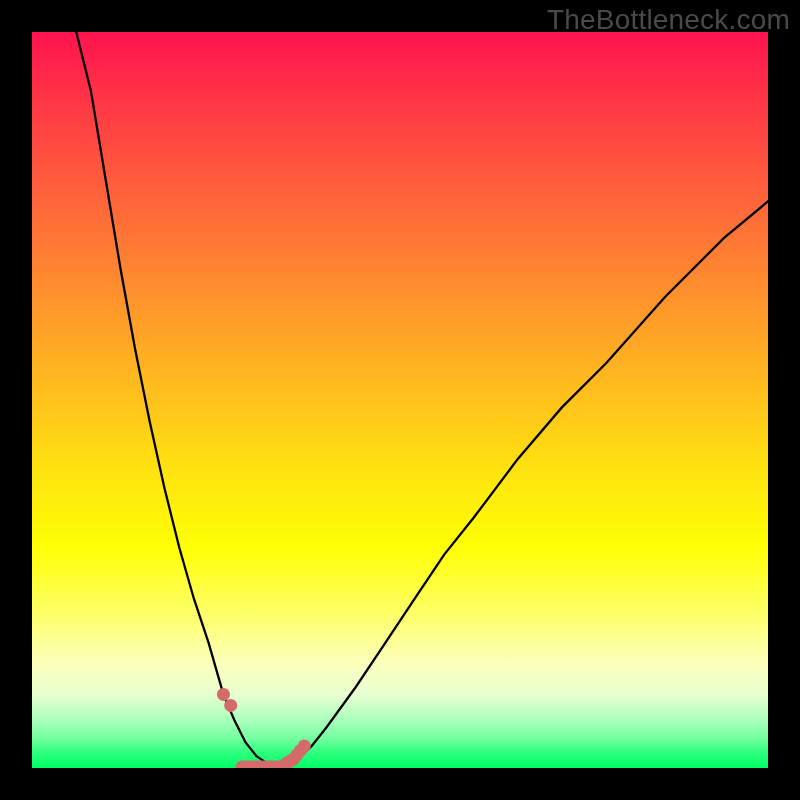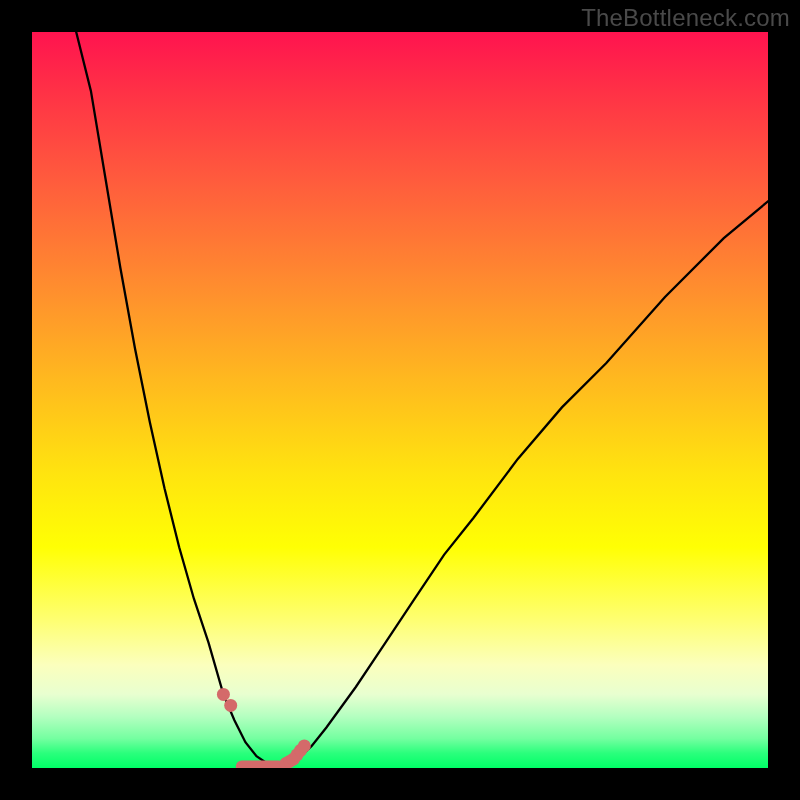--- a/index.html
+++ b/index.html
@@ -40,21 +40,21 @@
       #74ffa0 96%,
       #2aff7c 98%,
       #00ff66 100%
     );
   }
   .watermark {
     position: absolute;
     top: 4px;
     right: 10px;
     color: #4a4a4a;
-    font-size: 24px;
+    font-size: 28px;
     font-weight: 500;
     letter-spacing: 0.2px;
     font-family: Arial, Helvetica, sans-serif;
   }
   svg.curve-layer {
     position: absolute;
     left: 0;
     top: 0;
     width: 736px;
     height: 736px;

